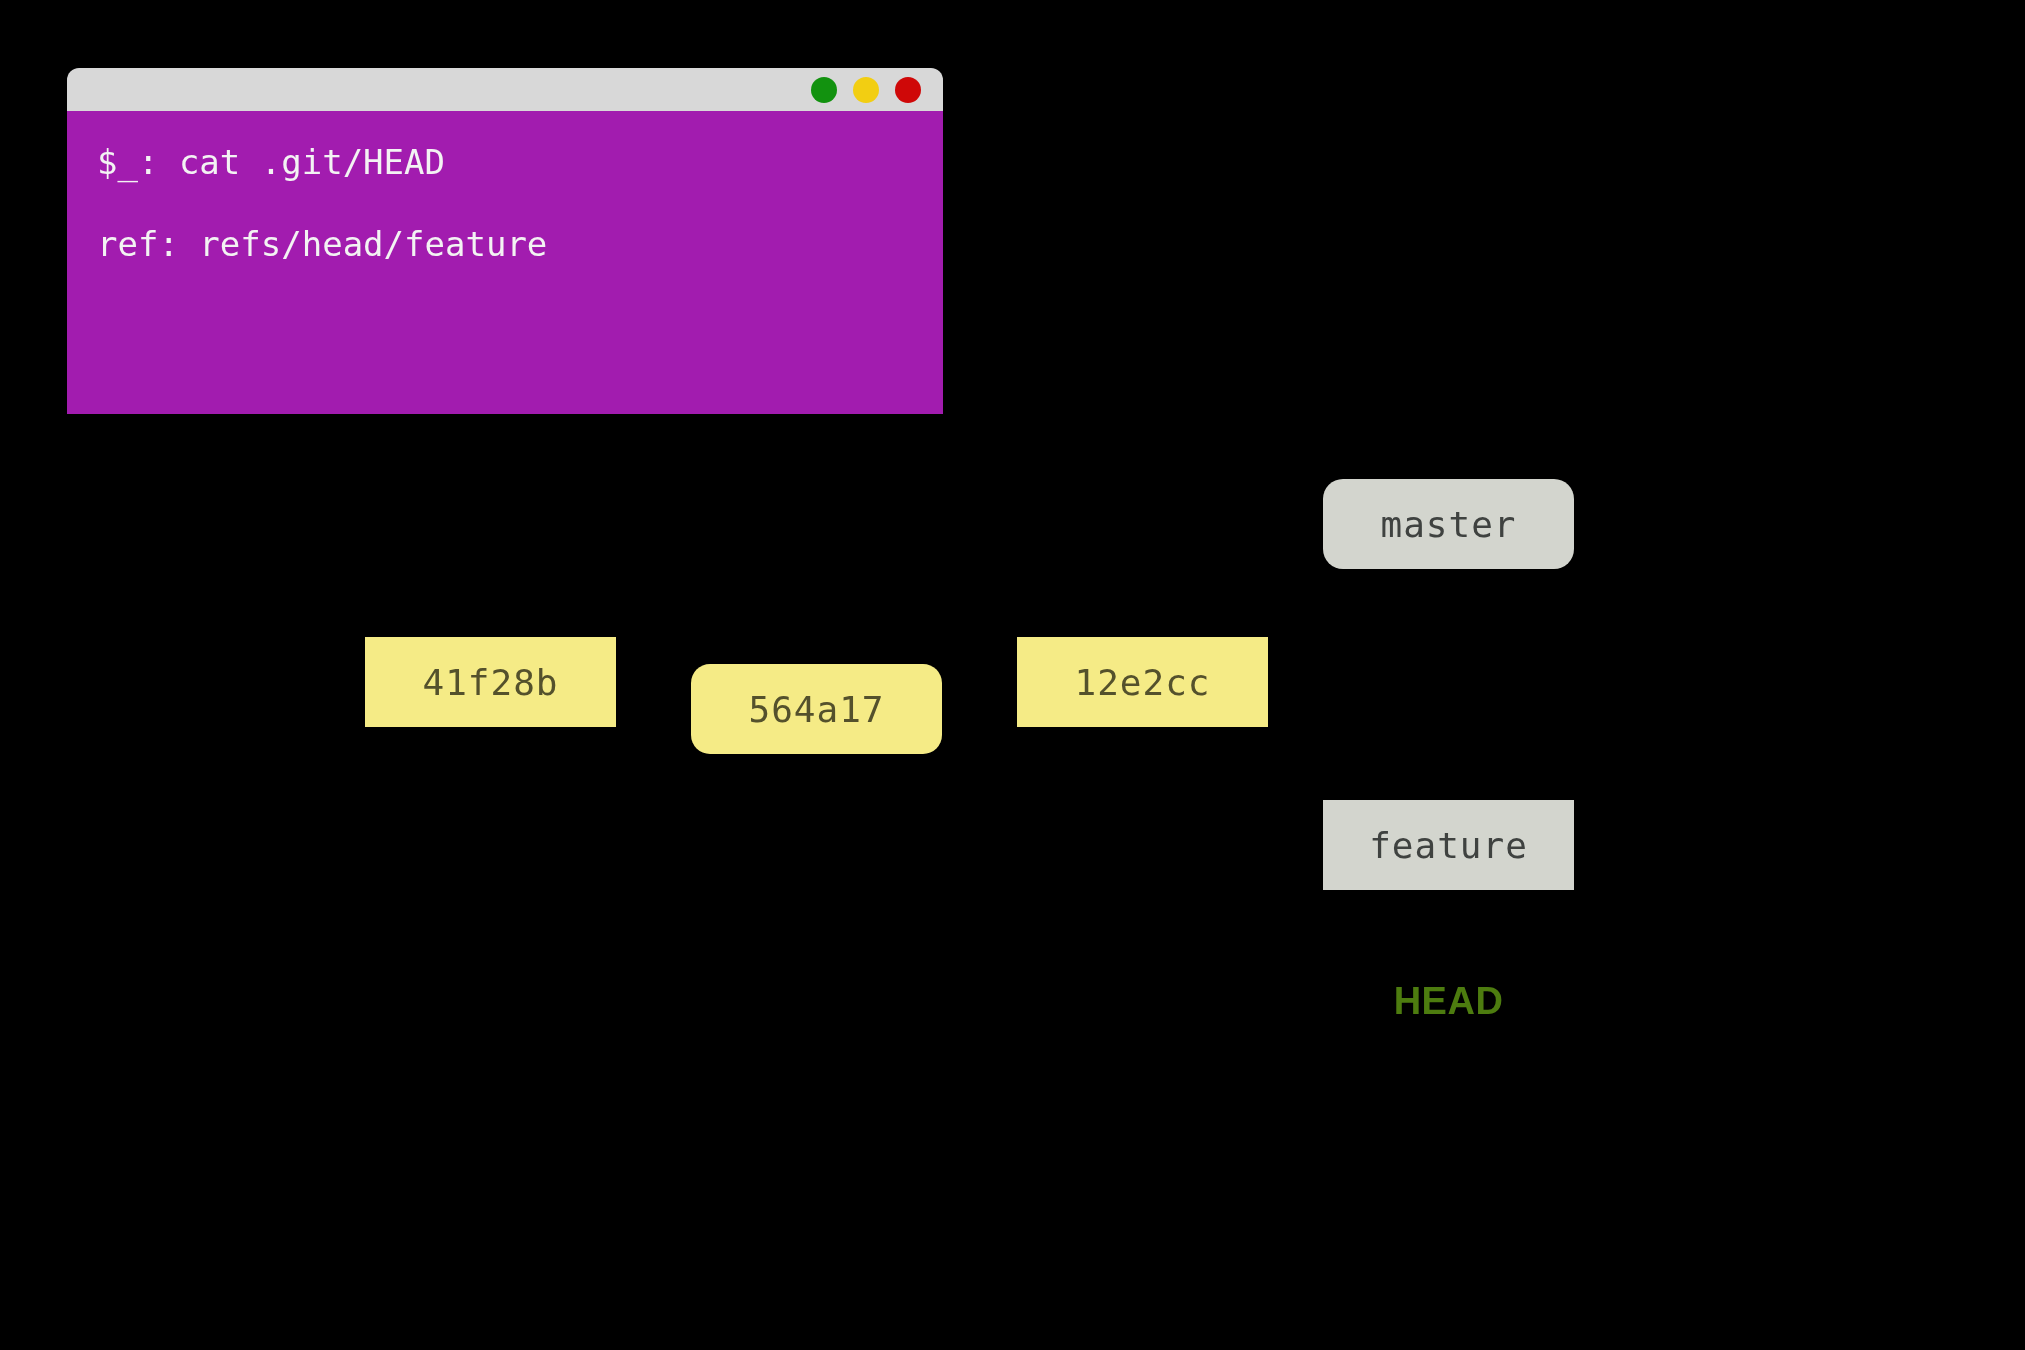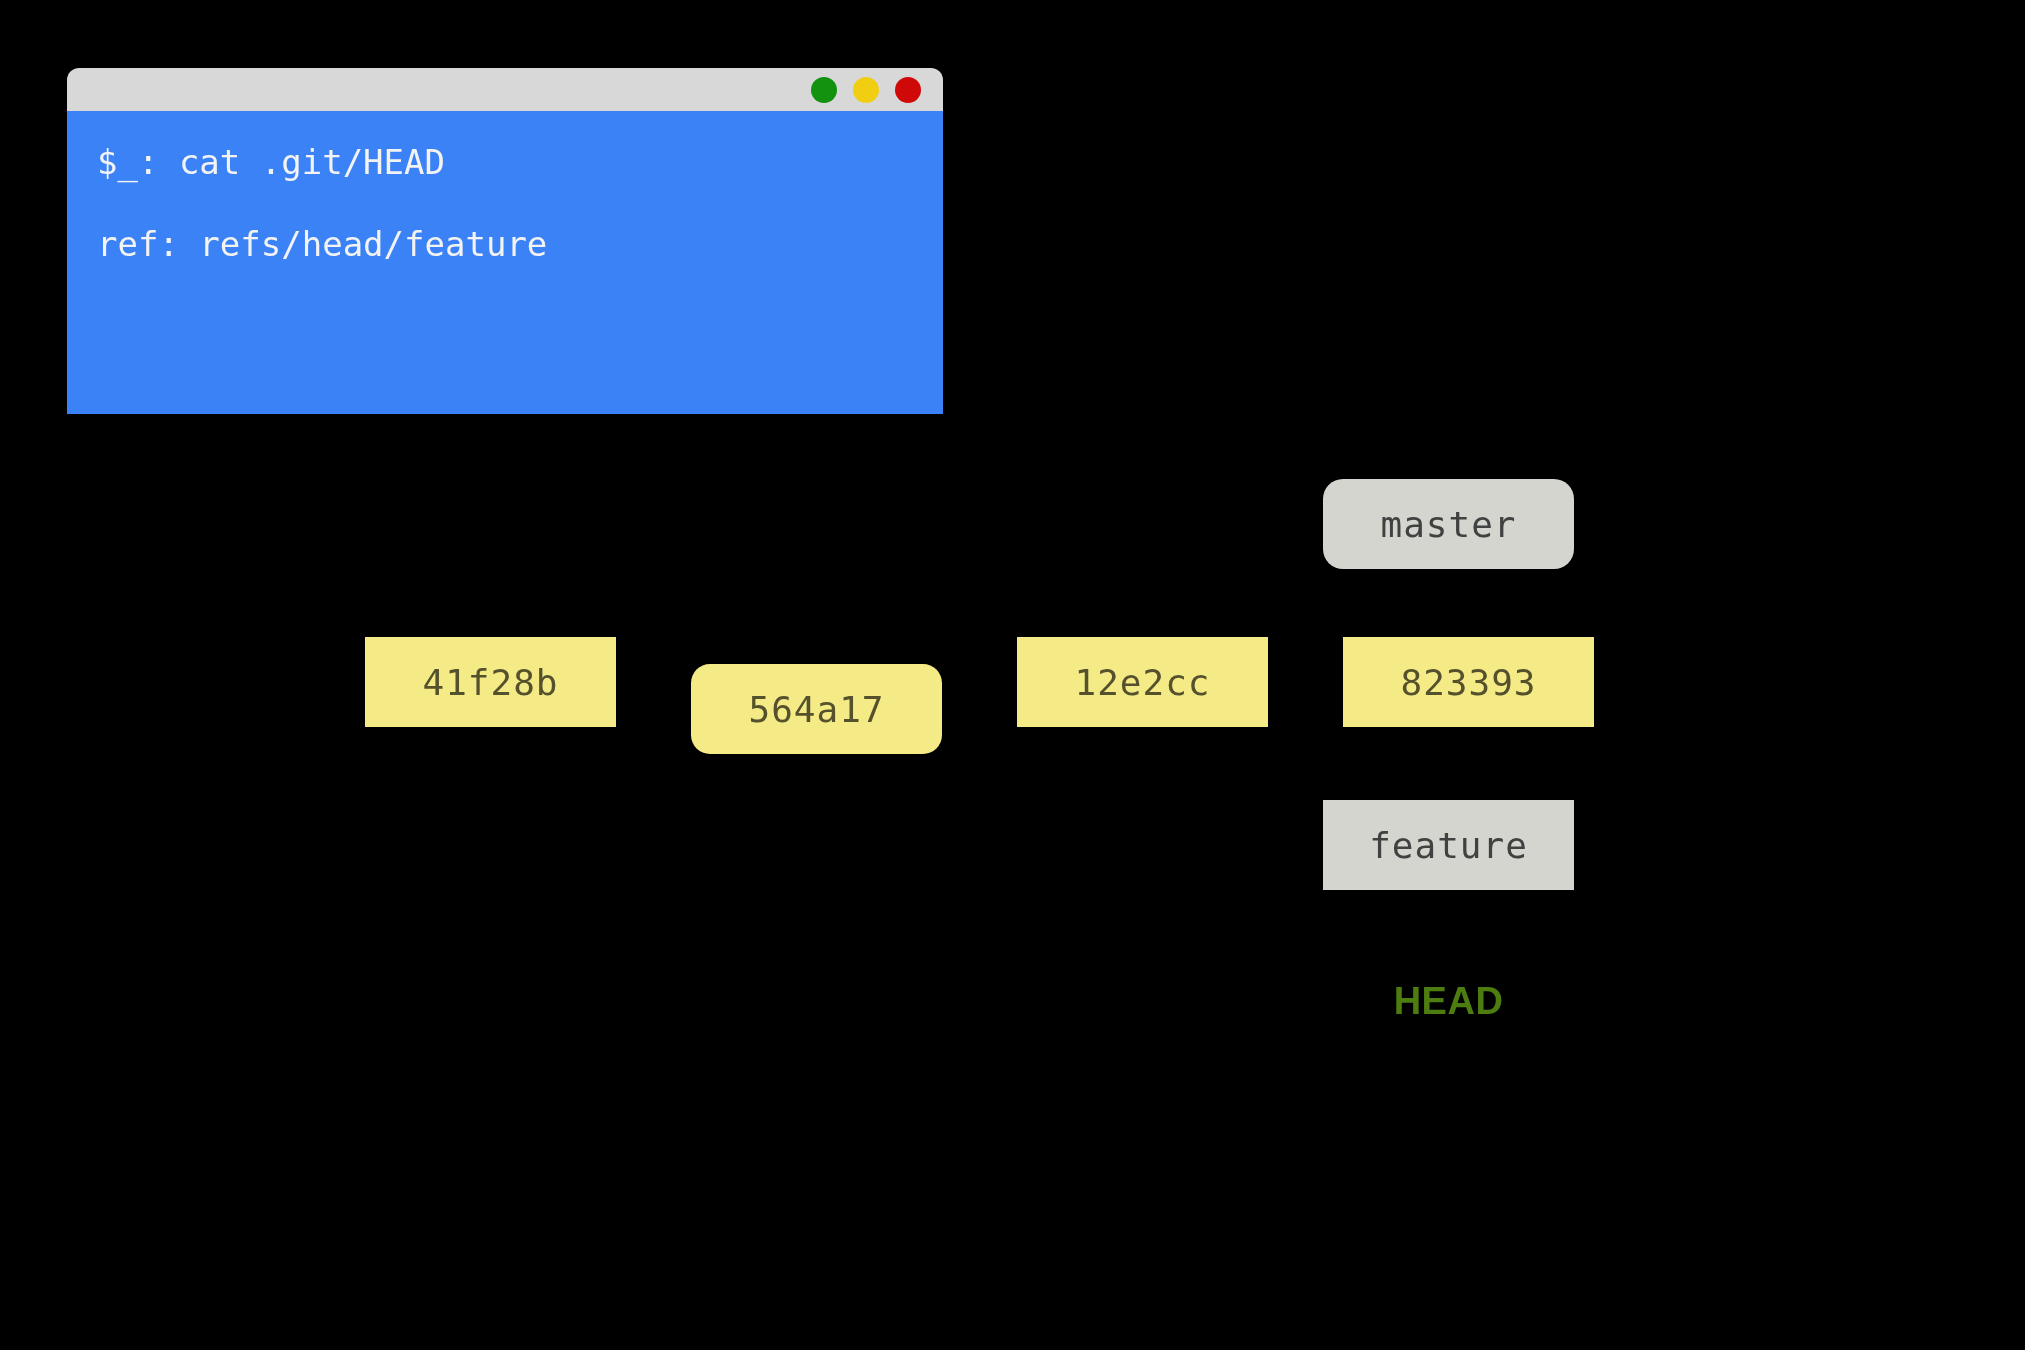--- a/index.html
+++ b/index.html
@@ -54,21 +54,21 @@
   .dot-green  { background: #12920f; }
   .dot-yellow { background: #f2ce12; }
   .dot-red    { background: #cf0808; }
 
   #terminal-body {
     position: absolute;
     left: 0;
     top: 43px;
     width: 100%;
     height: 303px;
-    background: #3b82f6;
+    background: #a21caf;
     box-sizing: border-box;
     padding: 34px 30px;
   }
   .term-line {
     font-family: "DejaVu Sans Mono", "Liberation Mono", monospace;
     font-size: 34px;
     line-height: 1.0;
     color: #f3f3f3;
     white-space: pre;
     letter-spacing: 0px;
@@ -168,23 +168,20 @@
   </div>
 
   <div id="commit-1" class="node-box commit-node">
     <span class="node-label">564a17</span>
   </div>
 
   <div id="commit-2" class="node-box commit-node">
     <span class="node-label">12e2cc</span>
   </div>
 
-  <div id="commit-3" class="node-box commit-node">
-    <span class="node-label">823393</span>
-  </div>
 
   <div id="branch-feature" class="node-box branch-node">
     <span class="node-label">feature</span>
   </div>
 
   <div id="head-pointer">HEAD</div>
 
 </div>
 
 </body></html>

